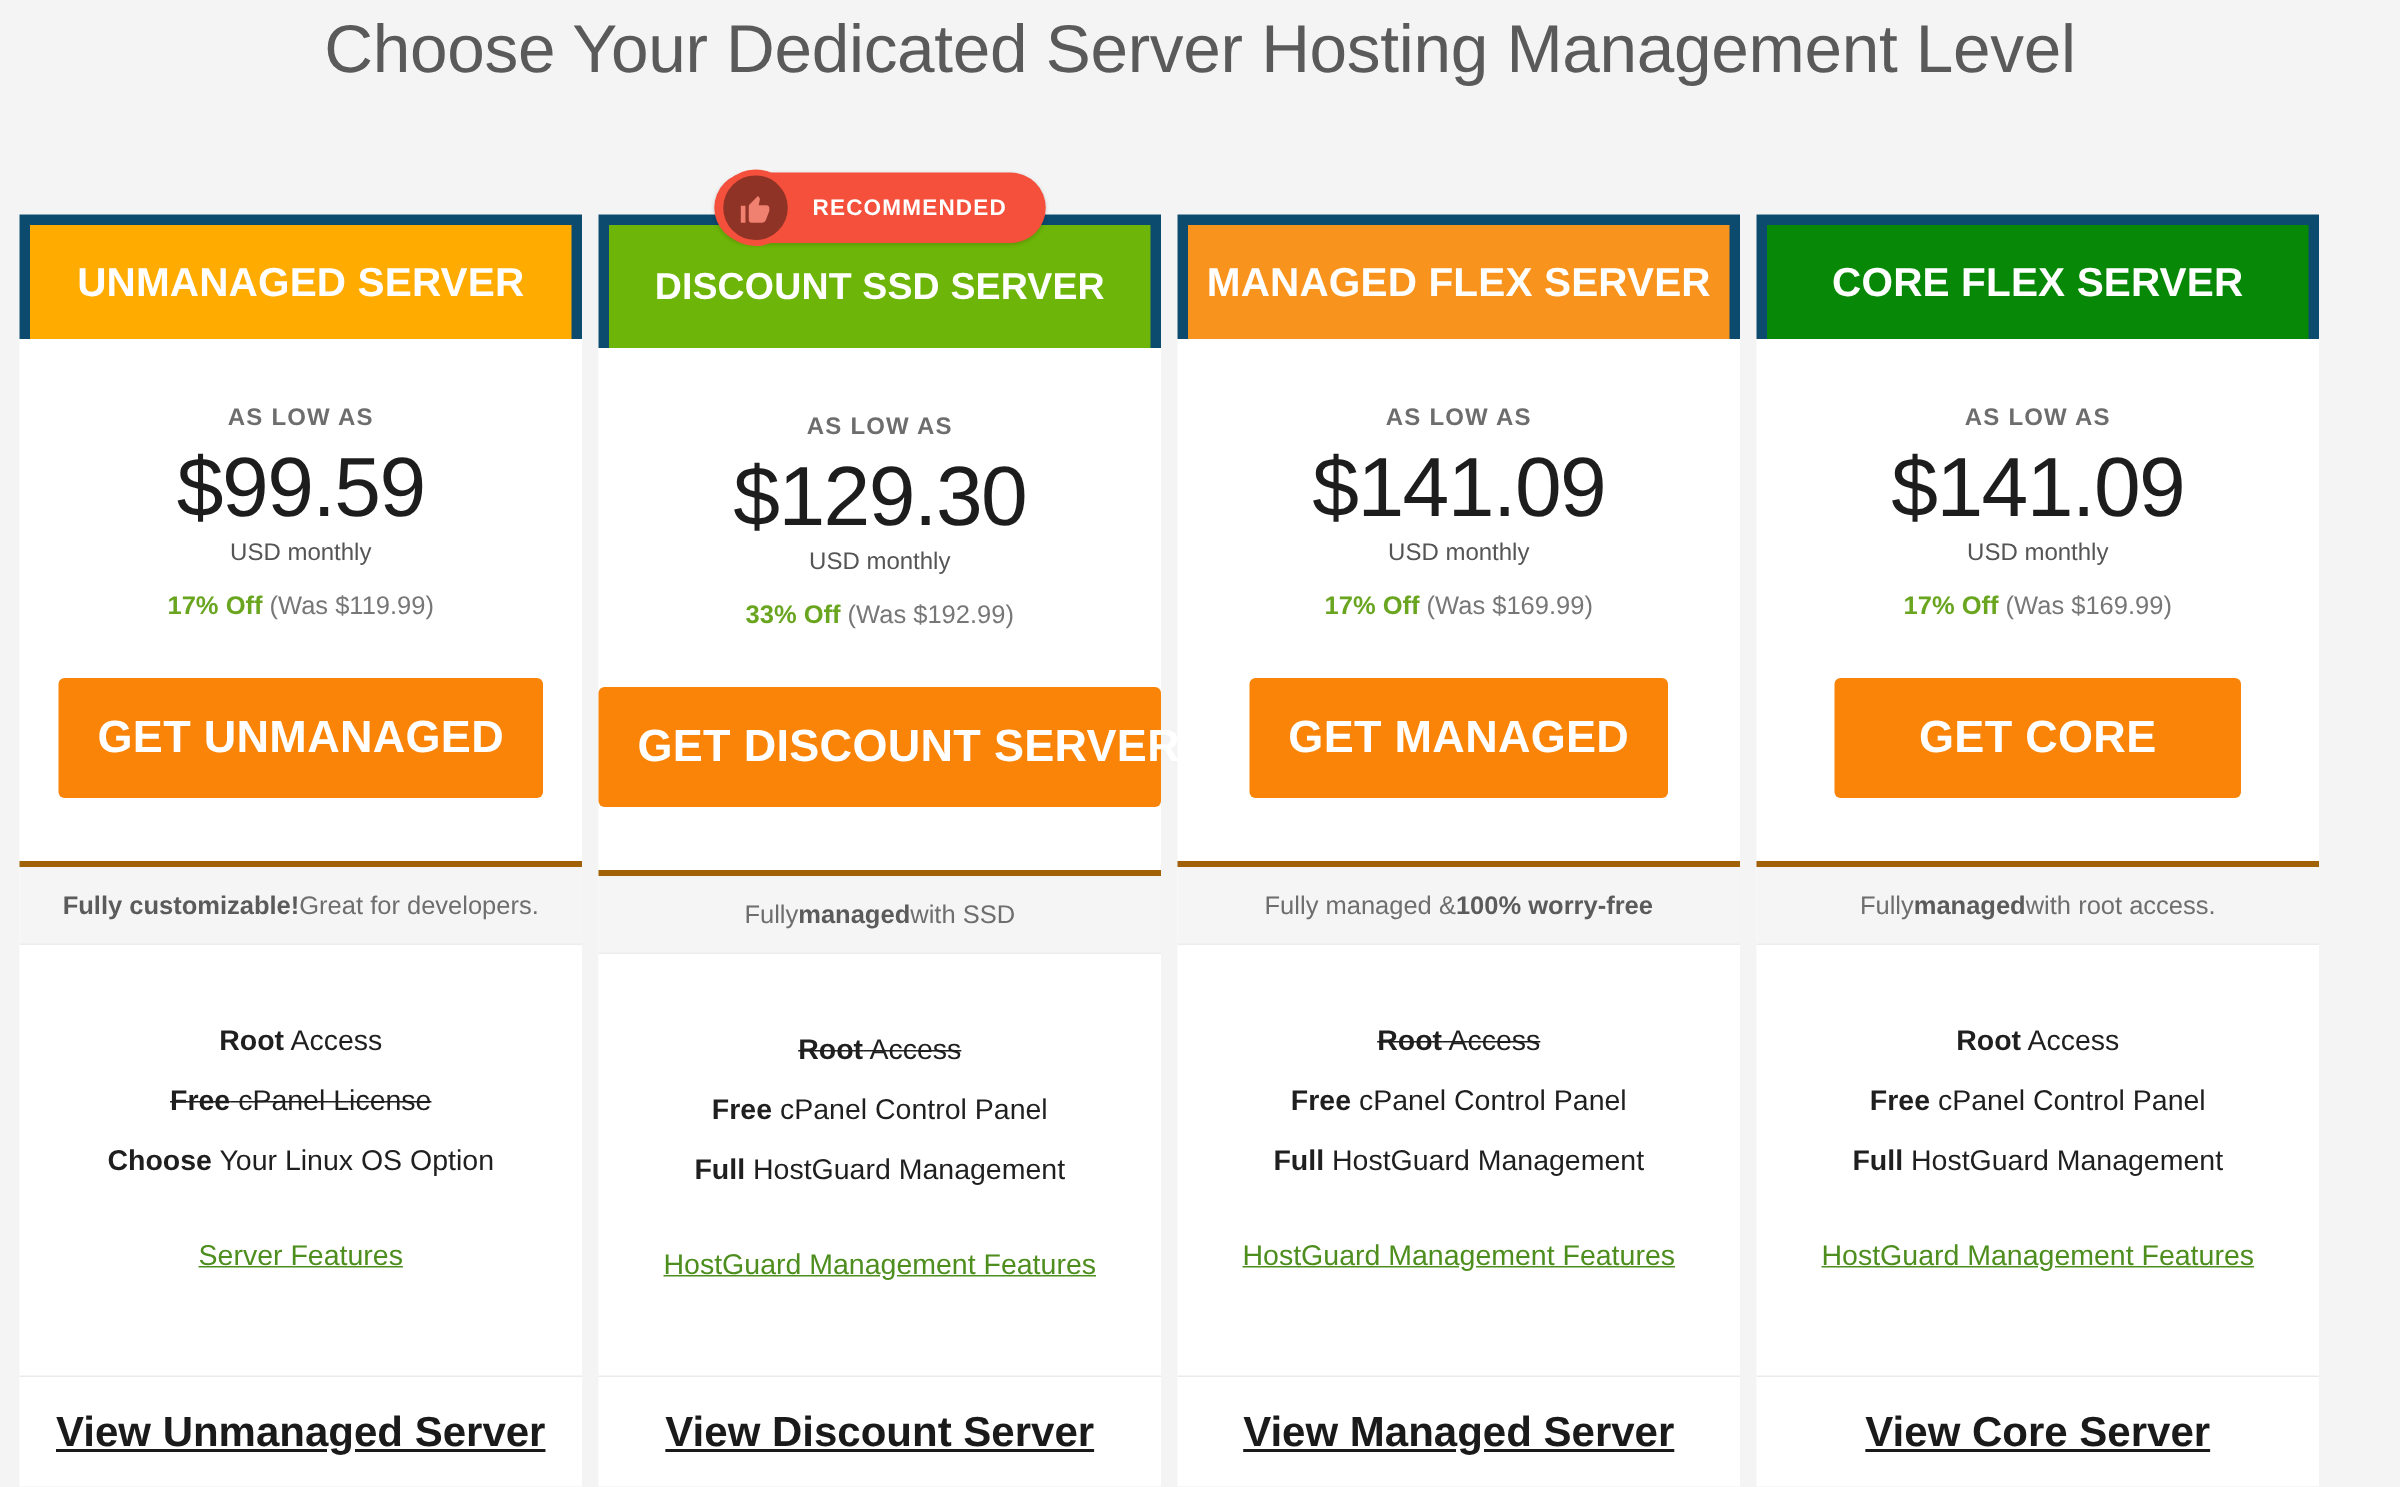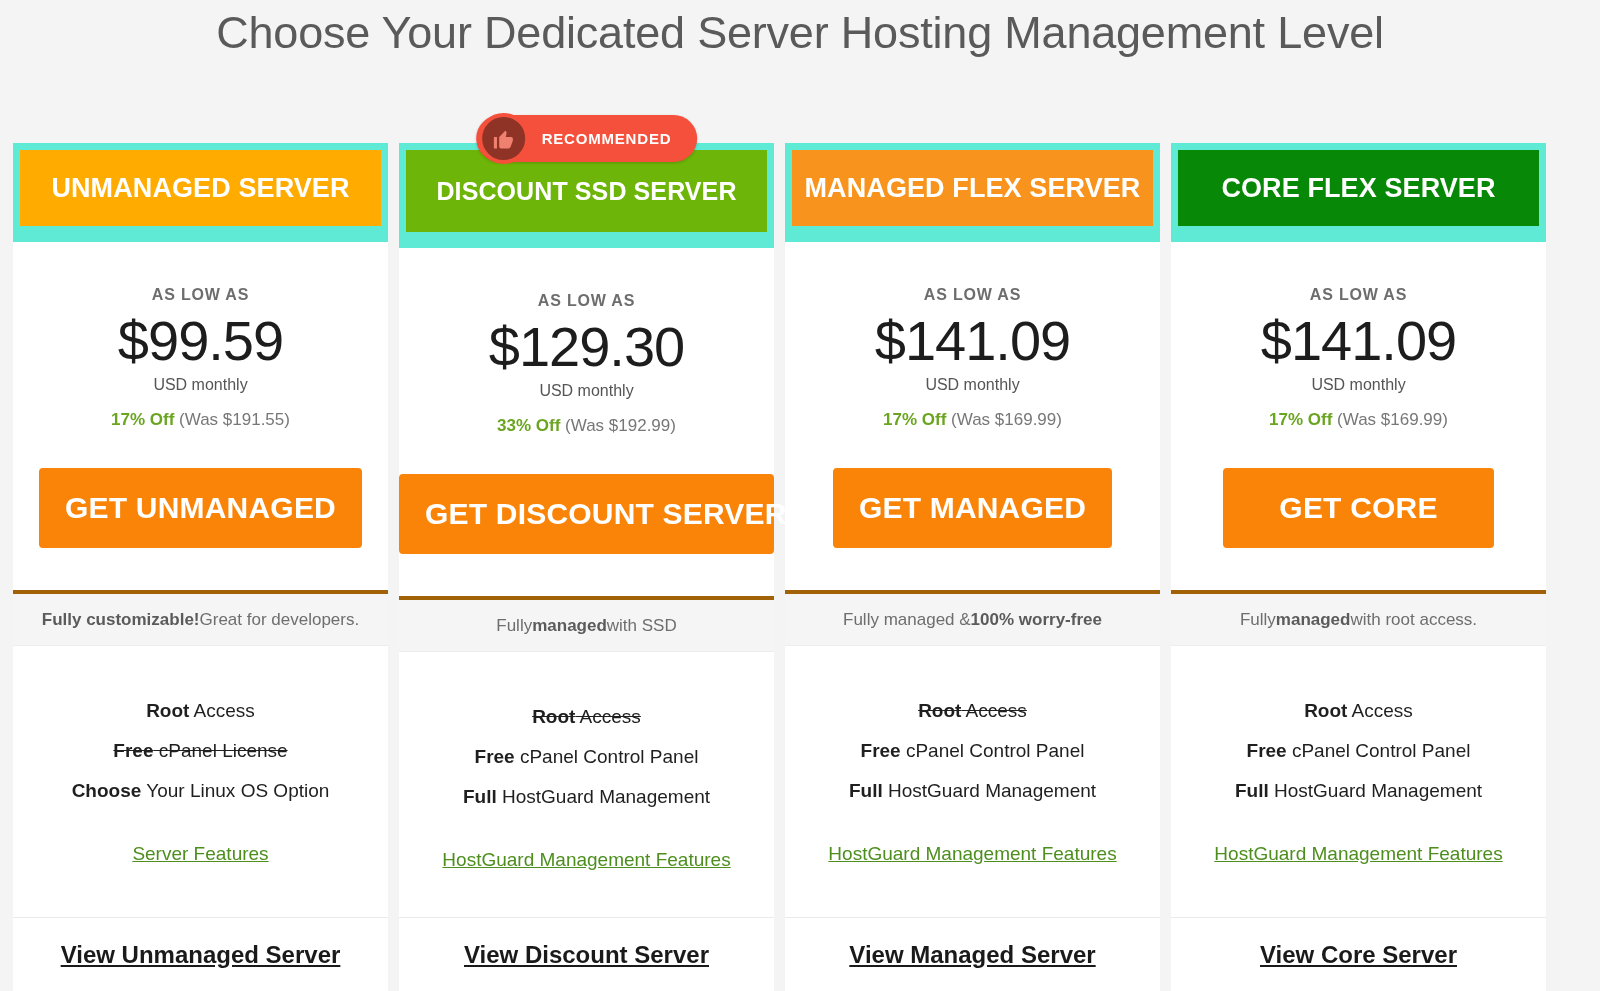--- a/index.html
+++ b/index.html
@@ -45,22 +45,22 @@
     position: relative;
     width: 375px;
     background: #ffffff;
     display: flex;
     flex-direction: column;
     height: 848px;
   }
 
   
   .card-head-wrap {
-    padding: 7px 7px 16px 7px;
-    background: #5eead4;
+    padding: 7px 7px 0 7px;
+    background: #0c4a6e;
   }
   .card-head {
     height: 76px;
     display: flex;
     align-items: center;
     justify-content: center;
     color: #ffffff;
     font-size: 27px;
     font-weight: 700;
     letter-spacing: 0.1px;
@@ -201,21 +201,21 @@
 
   
   .card-footer {
     border-top: 1px solid #ebebeb;
     height: 74px;
     display: flex;
     align-items: center;
     justify-content: center;
   }
   .view-link {
-    font-size: 24px;
+    font-size: 28px;
     font-weight: 700;
     color: #1a1a1a;
     text-decoration: underline;
     cursor: pointer;
     white-space: nowrap;
   }
 </style>
 </head>
 <body>
 
@@ -225,21 +225,21 @@
 
   <div class="cards" id="cards-root">
       <div class="card">
         <div class="card-head-wrap">
           <div class="card-head" style="background:#ffab00">UNMANAGED SERVER</div>
         </div>
         <div class="price-block">
           <div class="as-low-as">AS LOW AS</div>
           <div class="price">$99.59</div>
           <div class="usd">USD monthly</div>
-          <div class="discount"><b>17% Off</b><span>&nbsp;</span><span>(Was $191.55)</span></div>
+          <div class="discount"><b>17% Off</b><span>&nbsp;</span><span>(Was $119.99)</span></div>
         </div>
         <div class="cta-wrap">
           <button class="cta">GET UNMANAGED</button>
         </div>
         <div class="tagline">
           <b>Fully customizable!</b>
           <span> Great for developers.</span>
         </div>
         <div class="features">
           <div class="feature"><b>Root</b><span> Access</span></div>

